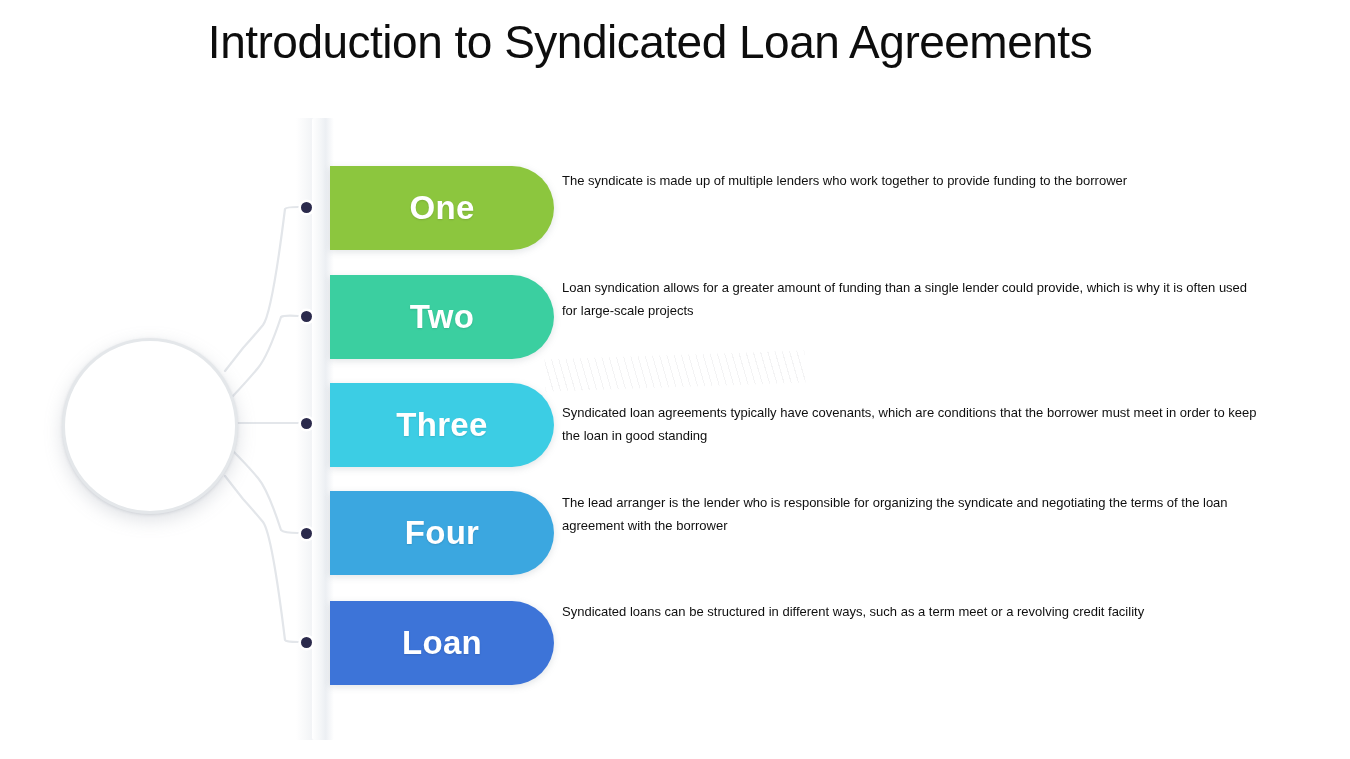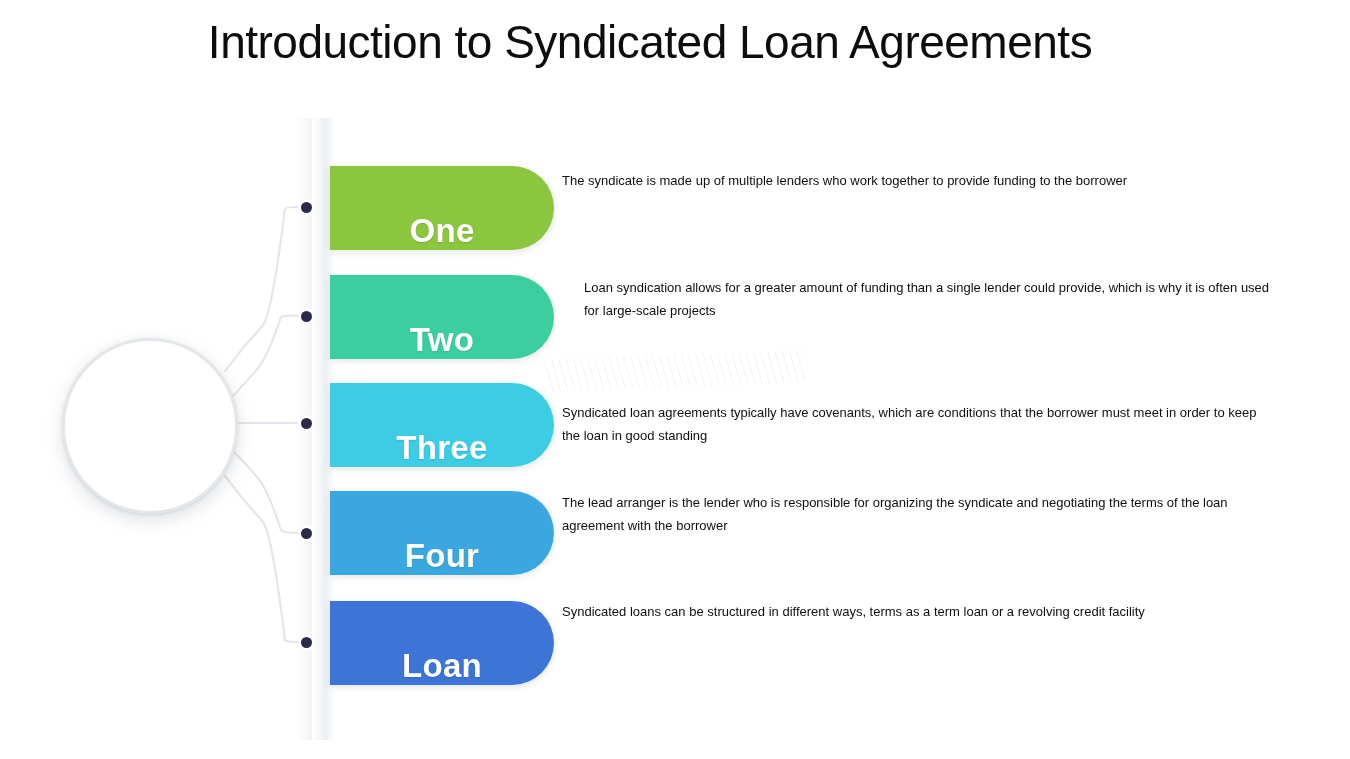--- a/index.html
+++ b/index.html
@@ -107,21 +107,21 @@
   }
 
   .pill {
     position: absolute;
     left: 0;
     top: 0;
     width: 224px;
     height: 84px;
     border-radius: 0 42px 42px 0;
     display: flex;
-    align-items: flex-end;
+    align-items: center;
     justify-content: center;
     box-shadow: 0 2px 7px rgba(120,130,140,0.22);
   }
 
   .pill-label {
     color: #ffffff;
     font-size: 33px;
     font-weight: bold;
     letter-spacing: 0.3px;
     text-shadow: 0 1px 2px rgba(0,0,0,0.12);
@@ -184,40 +184,40 @@
       <div class="pill" style="background:#8CC63E;">
         <span class="pill-label">One</span>
       </div>
       <div class="row-text" style="top:4px;">The syndicate is made up of multiple lenders who work together to provide funding to the borrower</div>
     </div>
 
     <div class="row" style="top:275px;">
       <div class="pill" style="background:#3BCFA0;">
         <span class="pill-label">Two</span>
       </div>
-      <div class="row-text" style="top:2px; width:700px;margin-left:22px;">Loan syndication allows for a greater amount of funding than a single lender could provide, which is why it is often used for large-scale projects</div>
+      <div class="row-text" style="top:2px; width:700px;">Loan syndication allows for a greater amount of funding than a single lender could provide, which is why it is often used for large-scale projects</div>
     </div>
 
     <div class="row" style="top:383px;">
       <div class="pill" style="background:#3CCDE4;">
         <span class="pill-label">Three</span>
       </div>
       <div class="row-text" style="top:1px; width:715px;margin-top:18px;">Syndicated loan agreements typically have covenants, which are conditions that the borrower must meet in order to keep the loan in good standing</div>
     </div>
 
     <div class="row" style="top:491px;">
       <div class="pill" style="background:#3BA7E0;">
         <span class="pill-label">Four</span>
       </div>
       <div class="row-text" style="top:1px; width:700px;">The lead arranger is the lender who is responsible for organizing the syndicate and negotiating the terms of the loan agreement with the borrower</div>
     </div>
 
     <div class="row" style="top:601px;">
       <div class="pill" style="background:#3D74D8;">
         <span class="pill-label">Loan</span>
       </div>
-      <div class="row-text" style="top:0px; width:690px;">Syndicated loans can be structured in different ways, terms as a term loan or a revolving credit facility</div>
+      <div class="row-text" style="top:0px; width:690px;">Syndicated loans can be structured in different ways, such as a term meet or a revolving credit facility</div>
     </div>
 
     <div class="watermark"></div>
 
   </div>
 </div>
 
 </body></html>

